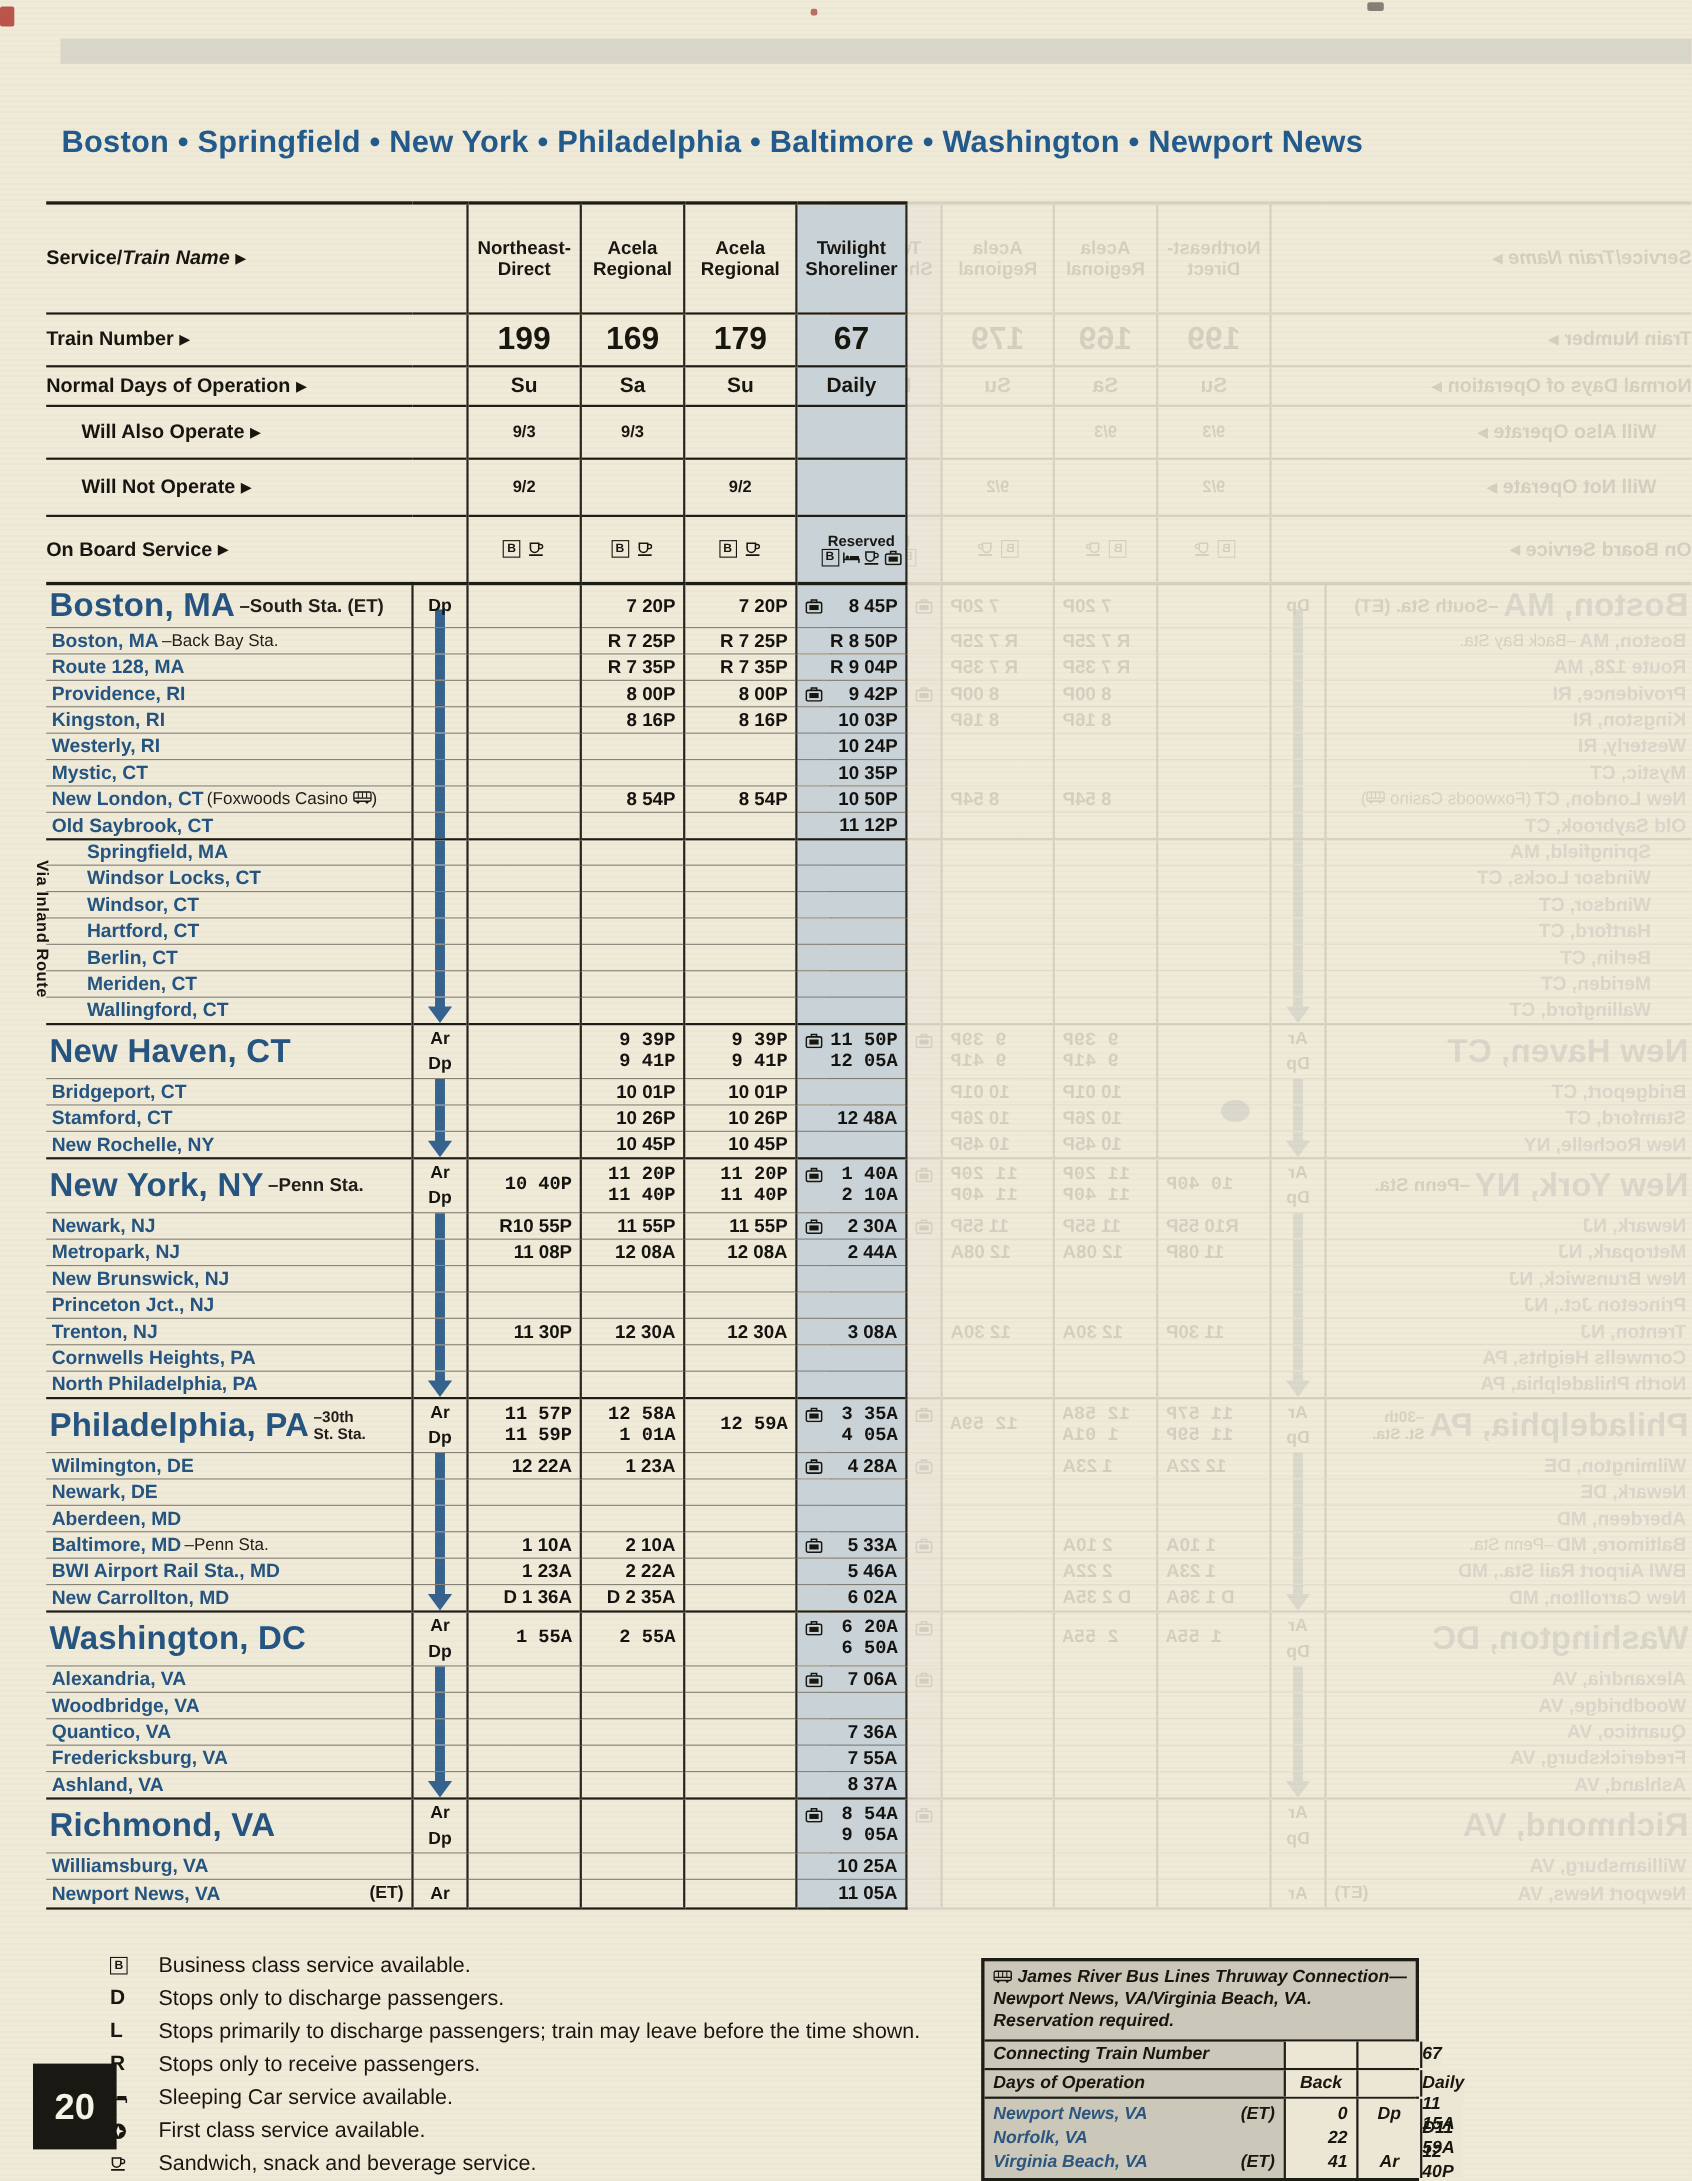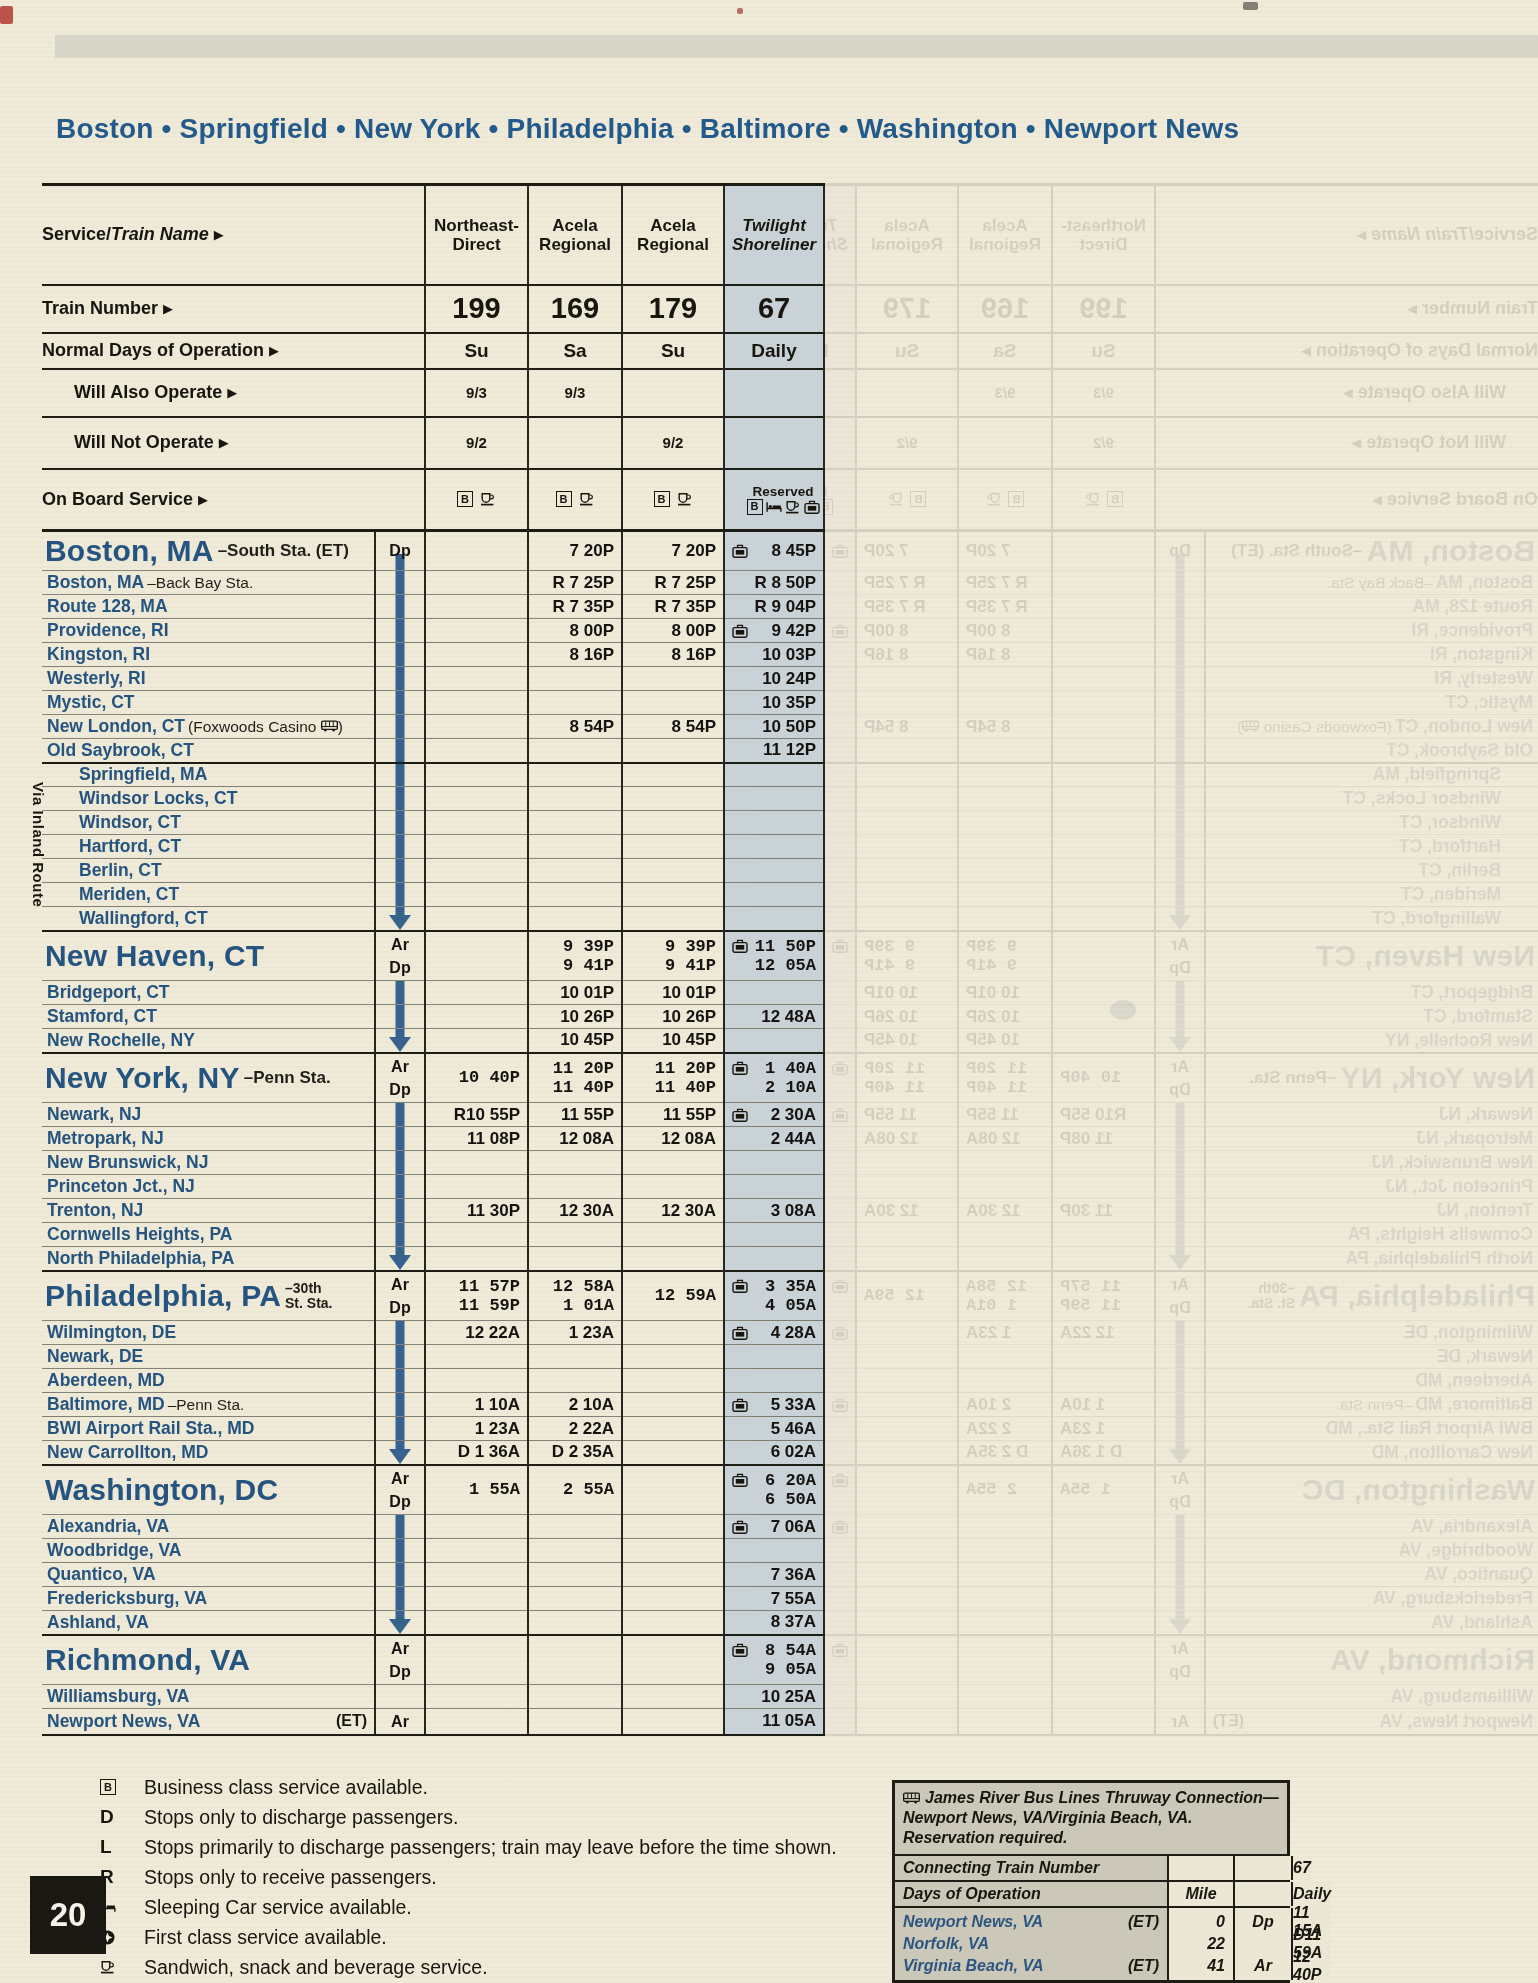--- a/index.html
+++ b/index.html
@@ -28,21 +28,21 @@
   tr.frame-top td{border-top:3px solid #1d1c15;}
   tr.h-ob td{border-bottom:3px solid #1d1c15;}
   tr.srow td{border-top:1px solid rgba(45,44,38,.55);}
   tr.thick td{border-top:2.6px solid #1d1c15;}
   tr.bot td{border-bottom:2.6px solid #1d1c15;}
   .hlab{font-weight:700;font-size:18px;padding-left:12px;color:#16150f;}
   .hlab .it{font-style:italic;}
   .hlab.ind{padding-left:32px;}
   .agl{font-size:13px;position:relative;top:-1px;}
   .svc{font-weight:700;font-size:17px;text-align:center;line-height:1.12;white-space:normal;padding:2px;}
-  .svc.it{font-style:italic;}
+  .svc.it{}
   .num{font-weight:700;font-size:29px;text-align:center;}
   .day{font-weight:700;font-size:19px;text-align:center;}
   .wv{font-weight:700;font-size:15px;text-align:center;}
   .ob{display:flex;align-items:center;justify-content:center;gap:7px;height:100%;}
   .obr{display:flex;flex-direction:column;align-items:center;justify-content:center;height:100%;margin-left:18px;}
   .obr .rsv{font-weight:700;font-size:13.5px;}
   .obr .ics{display:flex;align-items:center;gap:3px;}
   .ic-bus{display:inline-flex;align-items:center;justify-content:center;width:14px;height:14px;
           border:1.6px solid #17160f;font-weight:700;font-size:11px;line-height:1;background:transparent;}
   .ic{display:inline-block;}
@@ -3095,21 +3095,21 @@
           <circle cx="13.4" cy="10.6" r="1.3" fill="#17160f"></circle>
         </svg><span>James River Bus Lines Thruway Connection—Newport News, VA/Virginia Beach, VA. Reservation required.</span></div>
       <div class="bb-row">
         <div class="bb-lab">Connecting Train Number</div>
         <div class="bb-c"></div>
         <div class="bb-c ardp"></div>
         <div class="bb-c tcol">67</div>
       </div>
       <div class="bb-row">
         <div class="bb-lab">Days of Operation</div>
-        <div class="bb-c">Mile</div>
+        <div class="bb-c">Back</div>
         <div class="bb-c ardp"></div>
         <div class="bb-c tcol">Daily</div>
       </div>
       <div class="bb-row bb-st">
         <div class="bb-lab">
           <div class="bb-line">
             <span class="nm">Newport News, VA</span>
             <span>(ET)</span>
           </div>
           <div class="bb-line">

